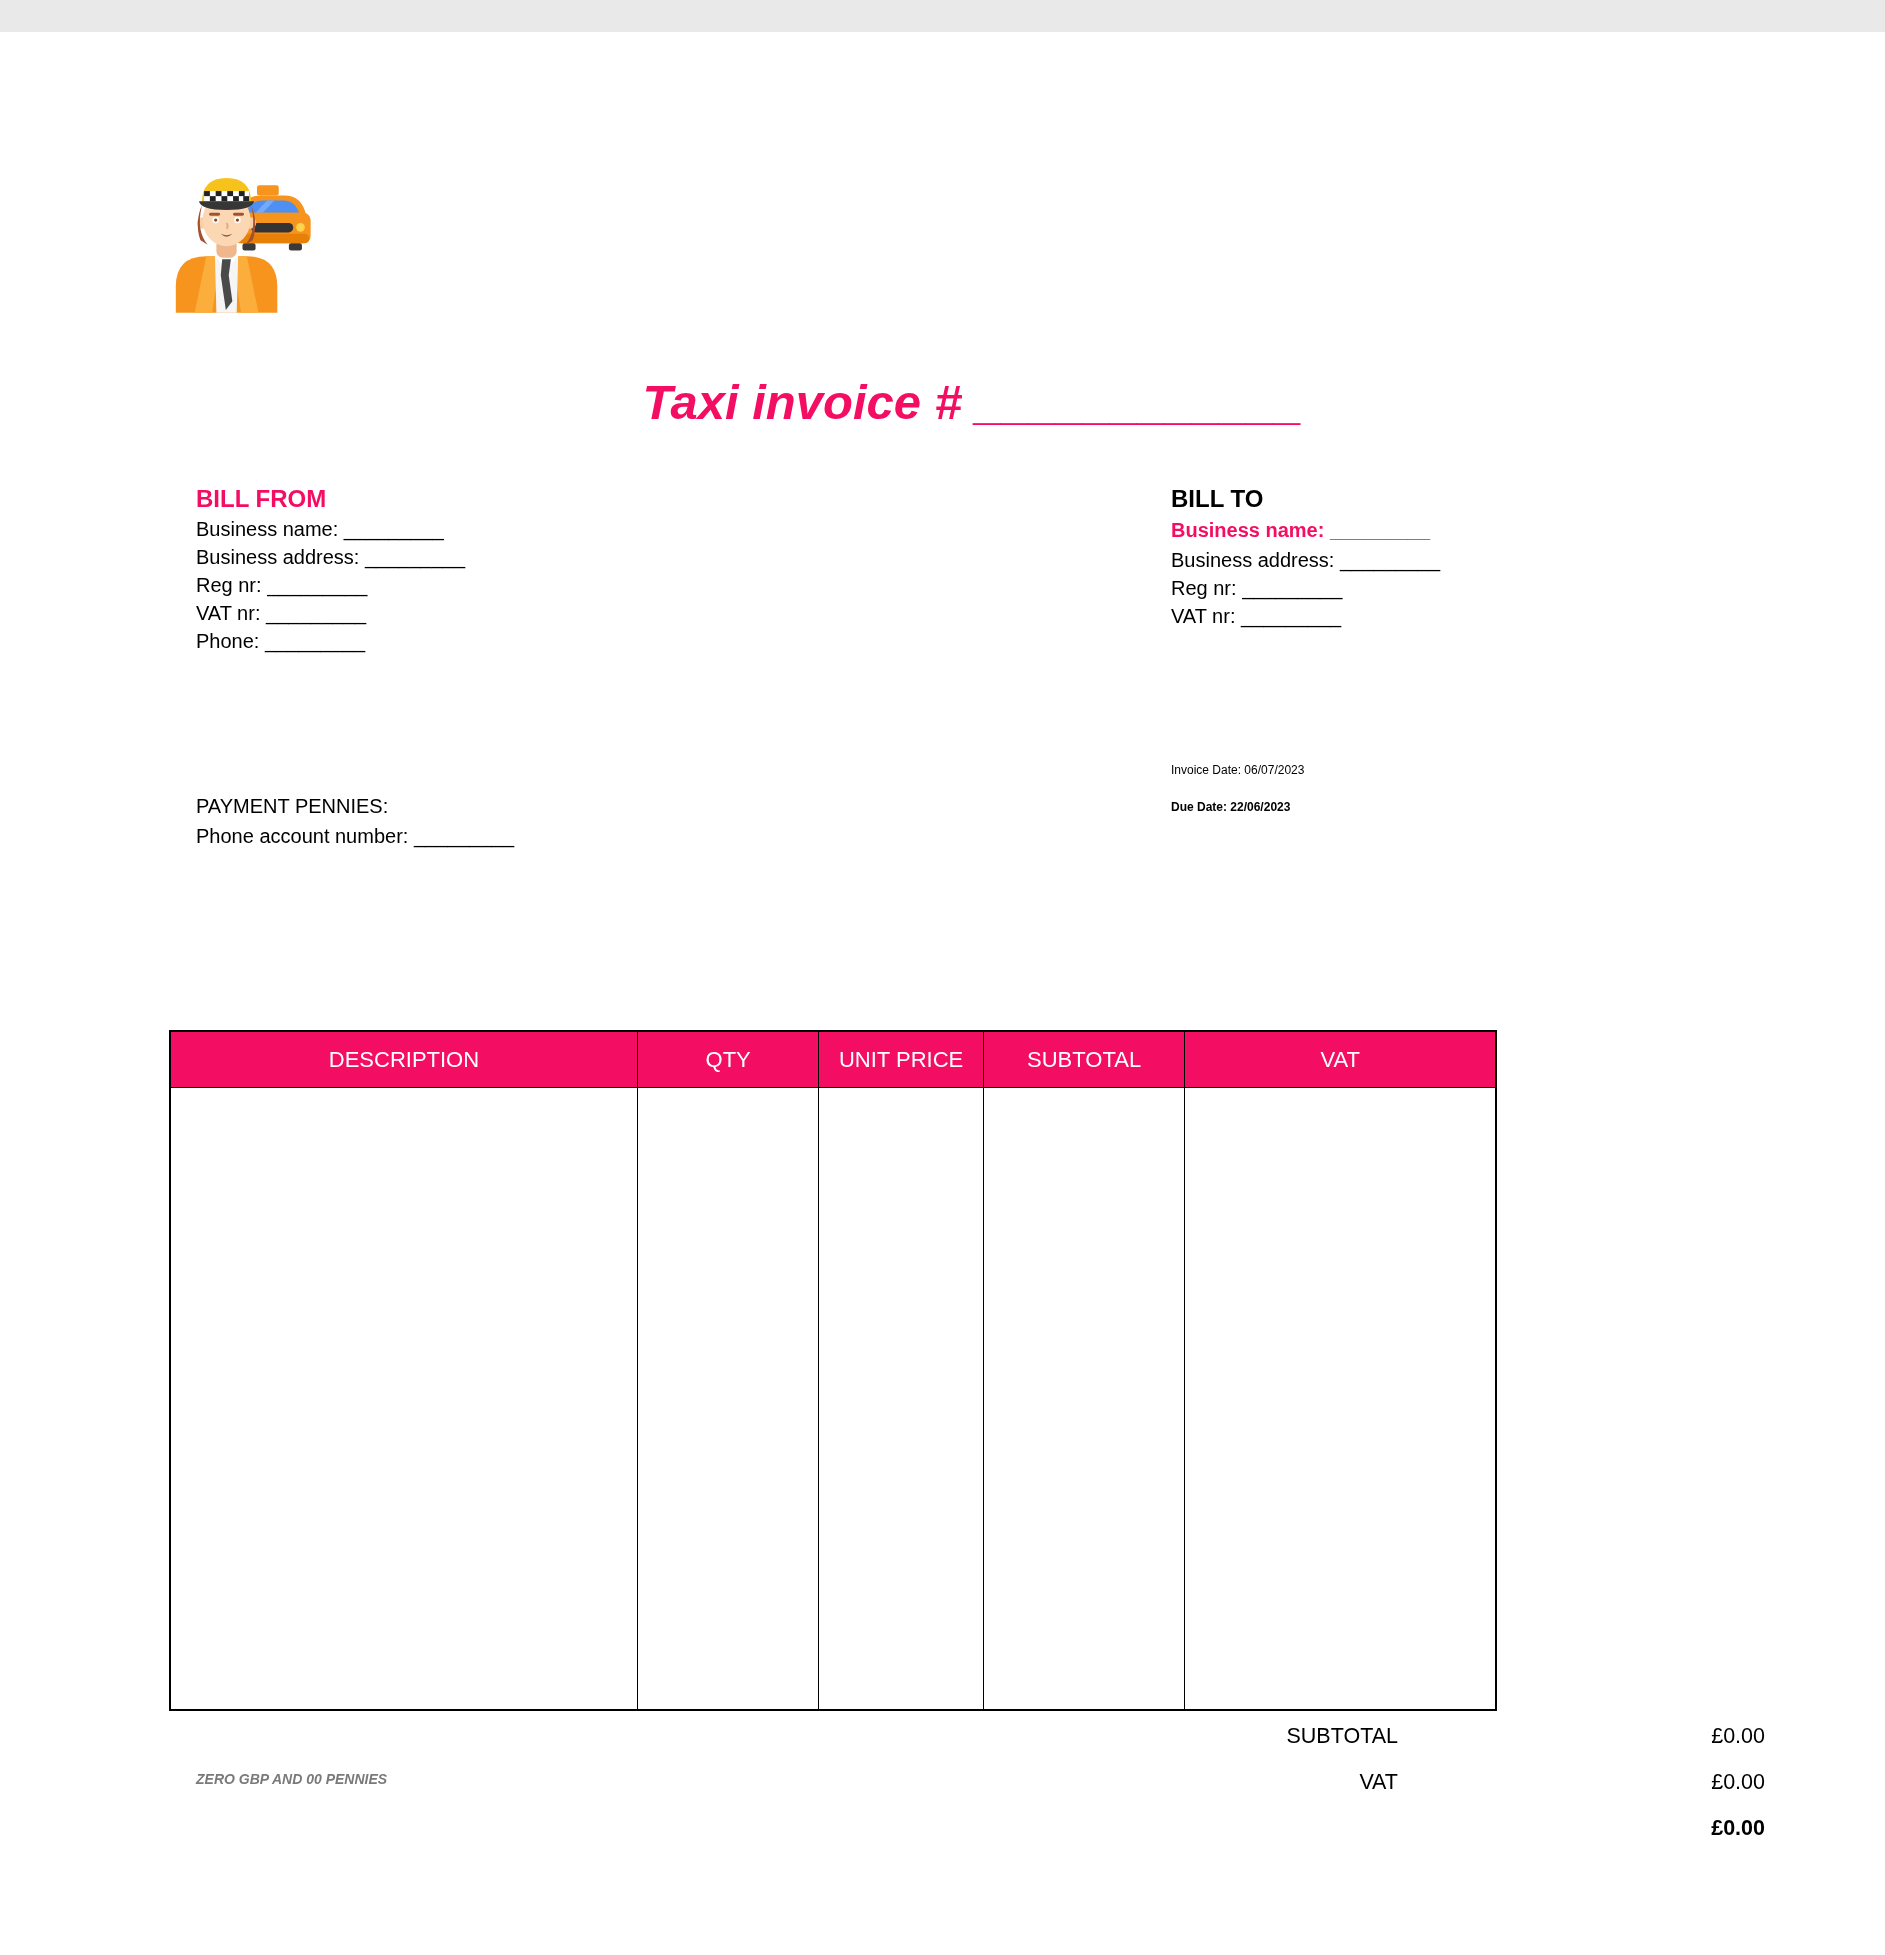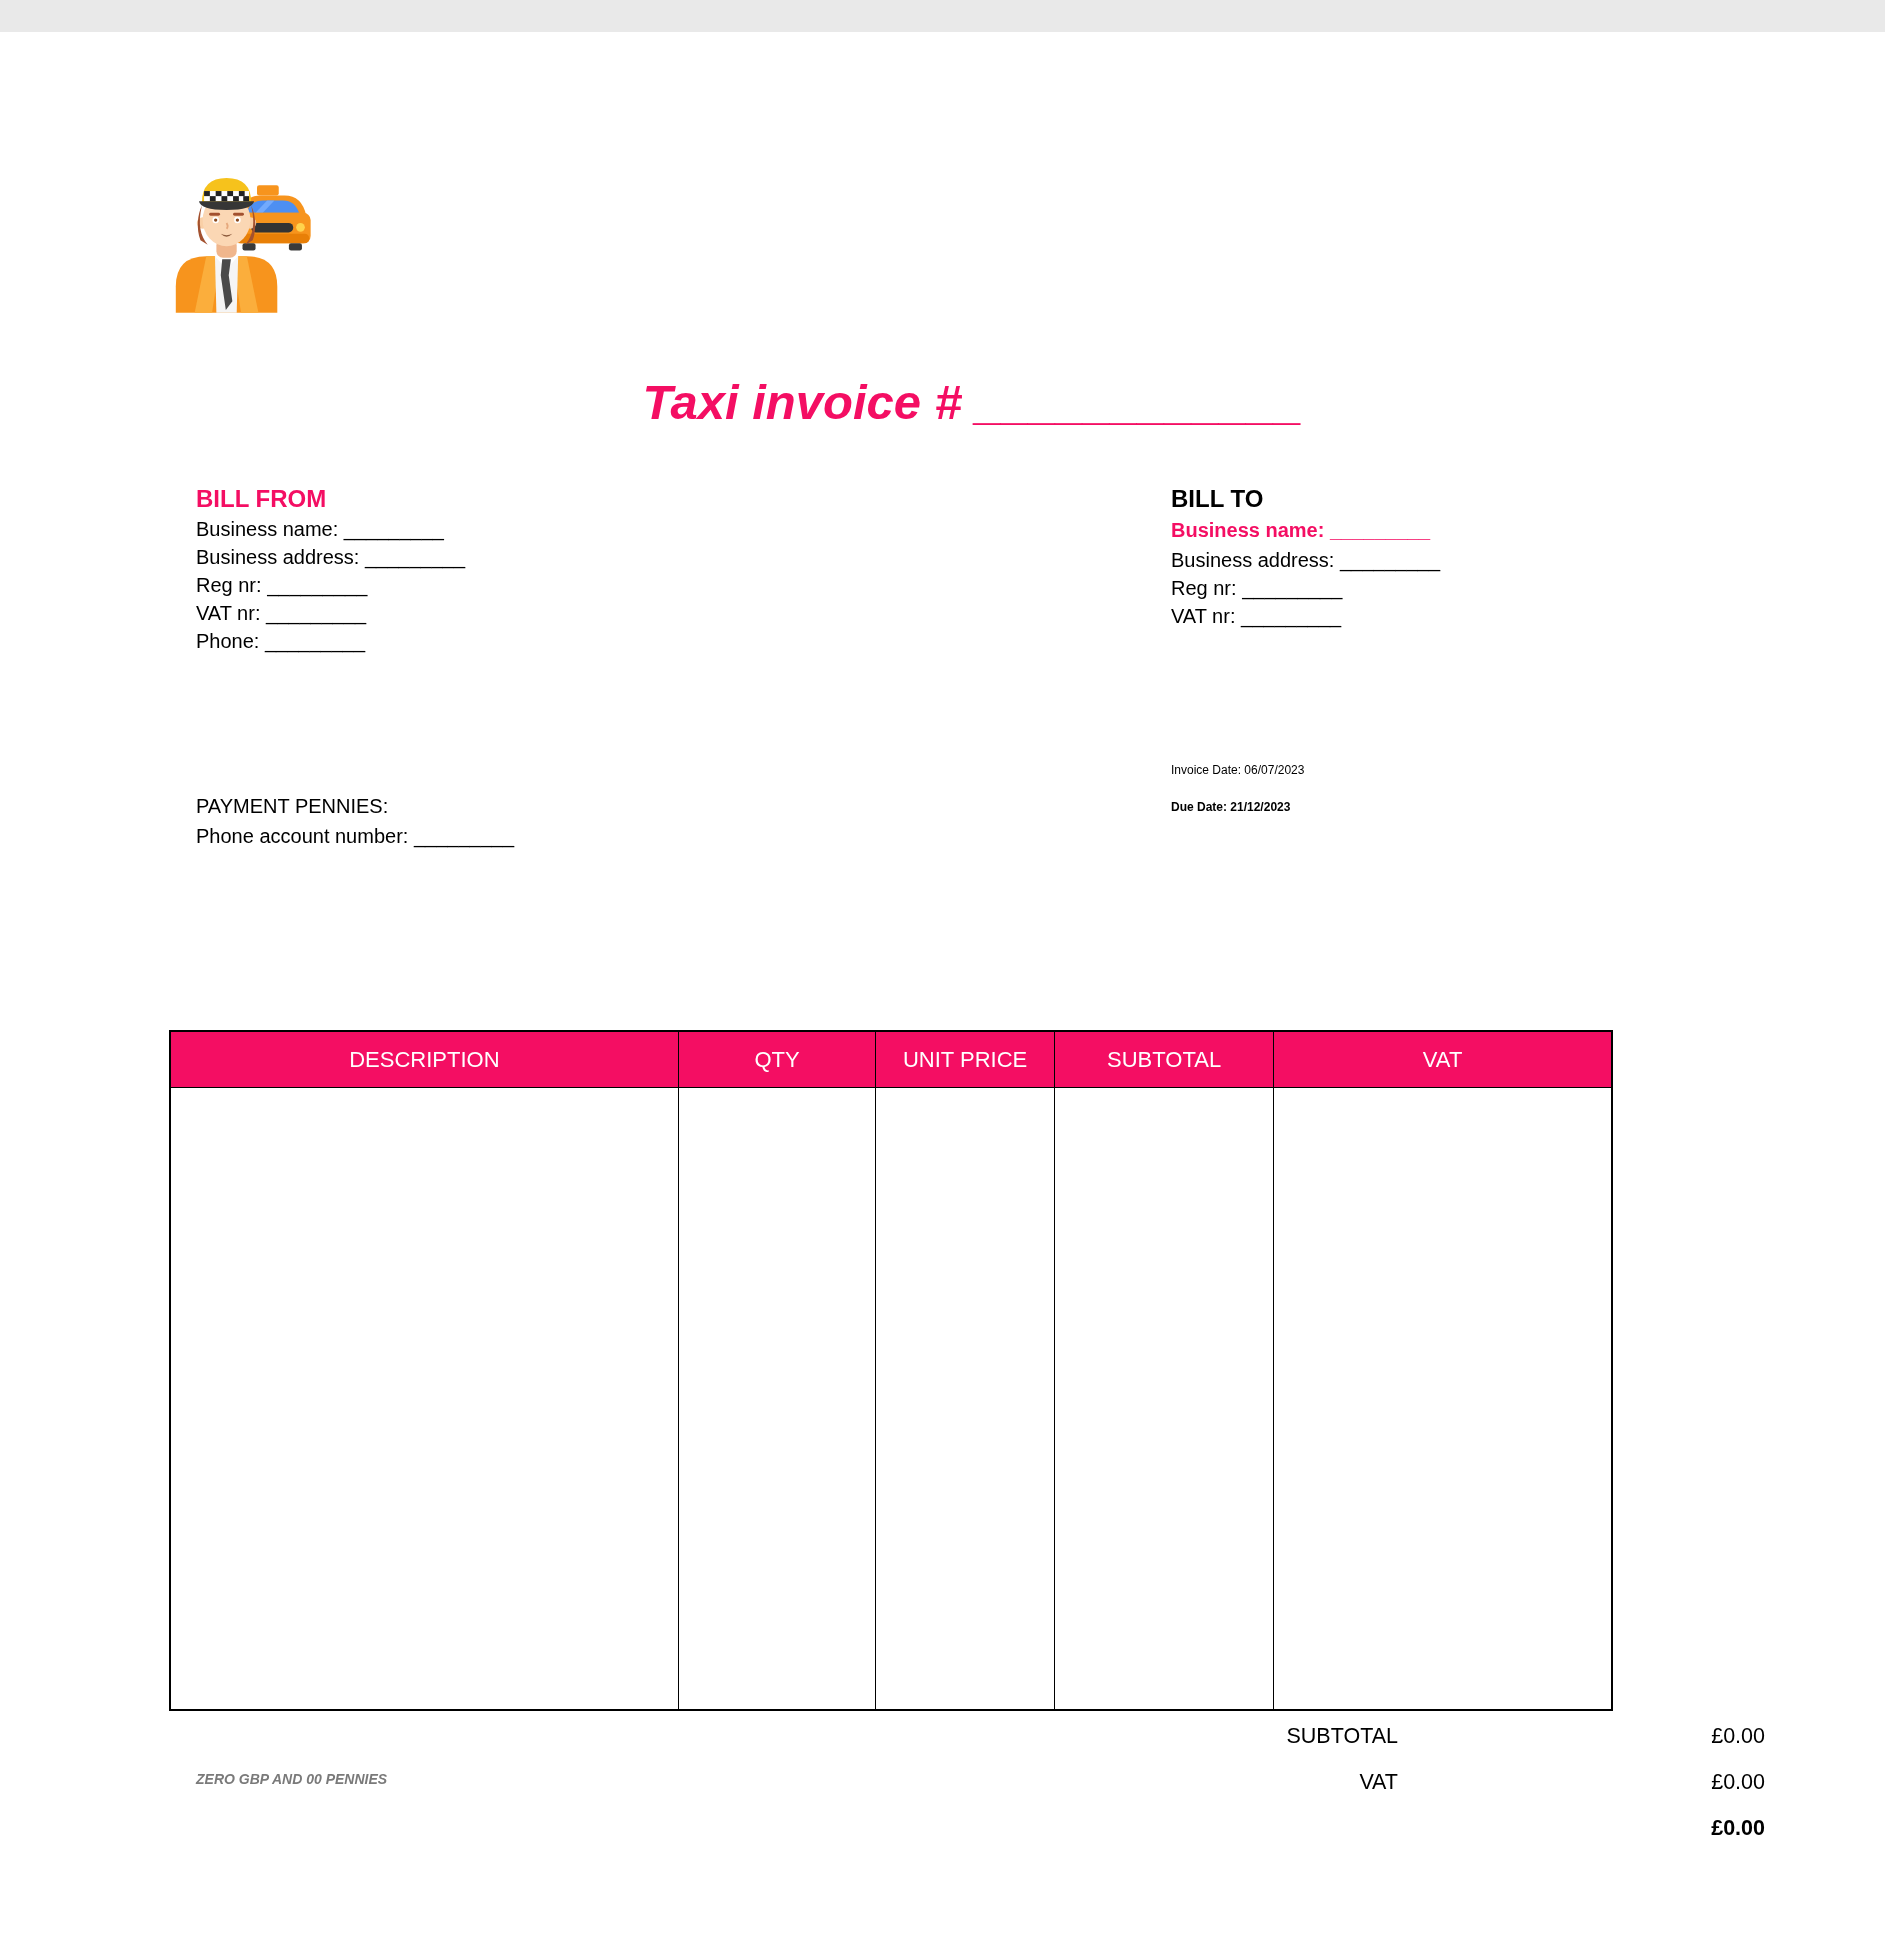--- a/index.html
+++ b/index.html
@@ -71,21 +71,21 @@
     position:absolute;
     left:196px; top:759px;
     font-size:20px;
     line-height:30px;
     white-space:nowrap;
   }
   
   .items-table{
     position:absolute;
     left:169px; top:998px;
-    width:1444px;
+    width:1328px;
     border-collapse:collapse;
     table-layout:fixed;
     border:2.2px solid #000;
   }
   .items-table th{
     background:var(--accent);
     color:#fff;
     font-weight:400;
     font-size:22px;
     height:53px;
@@ -202,21 +202,21 @@
   <div class="addr bill-to">
     <div class="section-heading heading-plain">BILL TO</div>
     <div class="highlight-line">Business name: _________</div>
     <div>Business address: _________</div>
     <div>Reg nr: _________</div>
     <div>VAT nr: _________</div>
   </div>
 
   <div class="dates">
     <div>Invoice Date: 06/07/2023</div>
-    <div class="due-line">Due Date: 21/12/2023</div>
+    <div class="due-line">Due Date: 22/06/2023</div>
   </div>
 
   <div class="payment">
     <div>PAYMENT PENNIES:</div>
     <div>Phone account number: _________</div>
   </div>
 
   <table class="items-table">
     <colgroup>
       <col style="width:35.25%">

